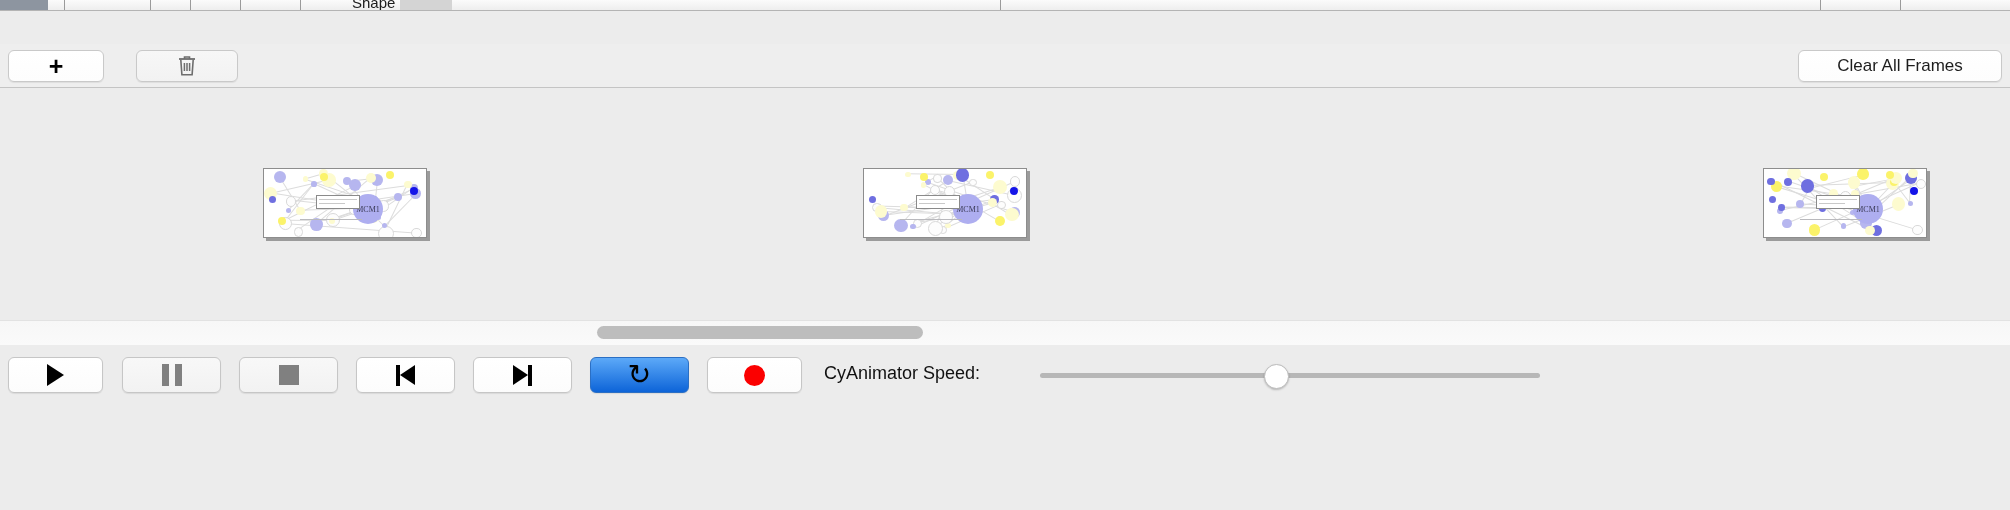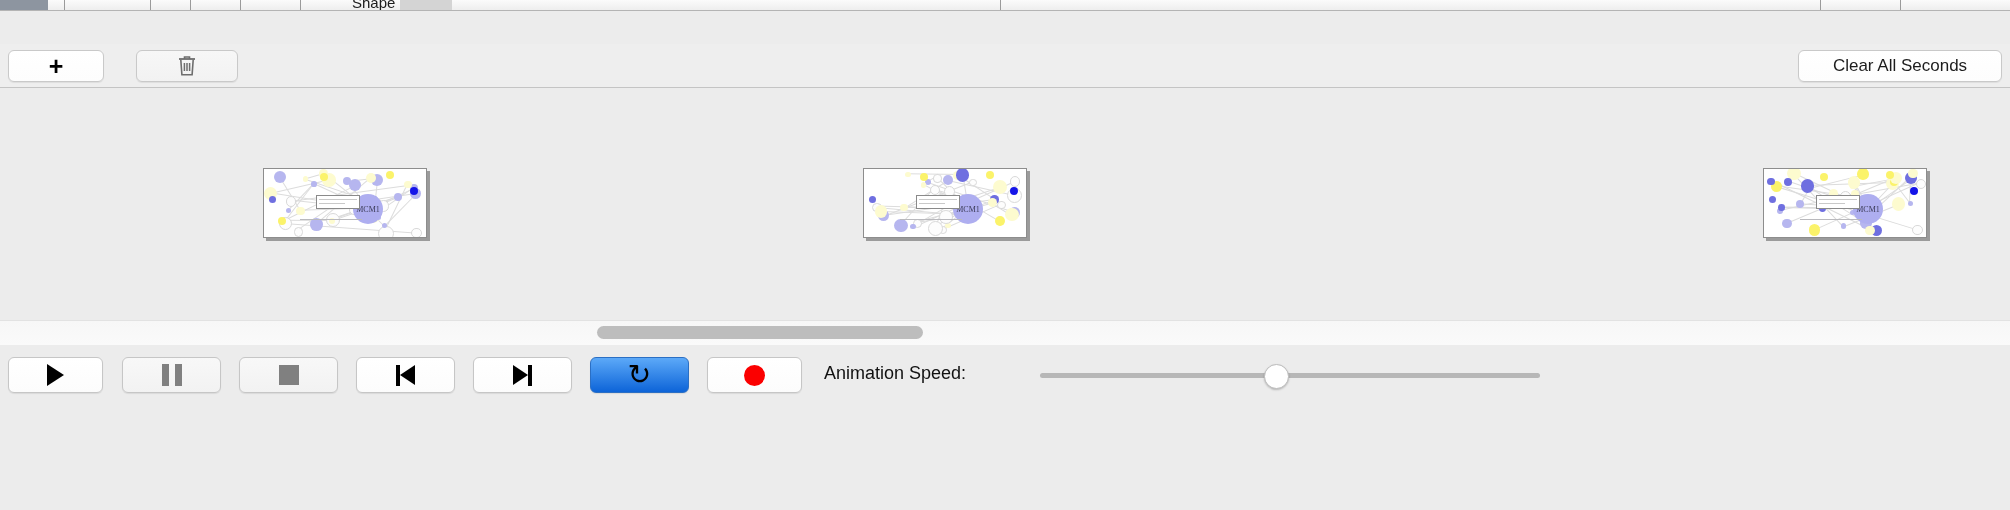--- a/index.html
+++ b/index.html
@@ -142,21 +142,21 @@
     </div>
     <div class="btn btn-gray btn-del">
       <svg width="22" height="24" viewBox="0 0 22 24">
         <path d="M3 5 h16" stroke="#6e6e6e" stroke-width="1.8" fill="none"></path>
         <path d="M8.5 5 v-2 h5 v2" stroke="#6e6e6e" stroke-width="1.6" fill="none"></path>
         <path d="M4.8 5.8 l1.1 15 h10.2 l1.1 -15" stroke="#6e6e6e" stroke-width="1.6" fill="none"></path>
         <path d="M8.4 9 v8 M11 9 v8 M13.6 9 v8" stroke="#6e6e6e" stroke-width="1.5" fill="none"></path>
       </svg>
     </div>
     <div class="btn btn-white btn-clear">
-      <span>Clear All Seconds</span>
+      <span>Clear All Frames</span>
     </div>
   </div>
 
   <div class="timeline">
 
     <div id="frames-host">
         <div class="frame" style="width: 164px; height: 70px; left: 263px; top: 80px;">
           <div class="net">
             <div class="edge" style="left: 104px; top: 40px; width: 59.6807px; transform: rotate(-155.38deg);"></div>
             <div class="edge" style="left: 49.7447px; top: 15.1375px; width: 36.8178px; transform: rotate(133.645deg);"></div>
@@ -459,18 +459,18 @@
           </div>
         </div>
         <div class="cbtn blue" style="left: 590px; width: 99px;">
           <div class="ico-loop">↻</div>
         </div>
         <div class="cbtn white" style="left: 707px; width: 95px;">
           <div class="ico-rec"></div>
         </div>
       </div>
 
-    <div class="speedlabel" id="speedlabel" style="left: 824px;">Animation Speed:</div>
+    <div class="speedlabel" id="speedlabel" style="left: 824px;">CyAnimator Speed:</div>
     <div class="slidertrack" id="slidertrack" style="left: 1040px; width: 500px;"></div>
     <div class="sliderthumb" id="sliderthumb" style="left: 1264px;"></div>
   </div>
 
 </div>
 
 </body></html>

